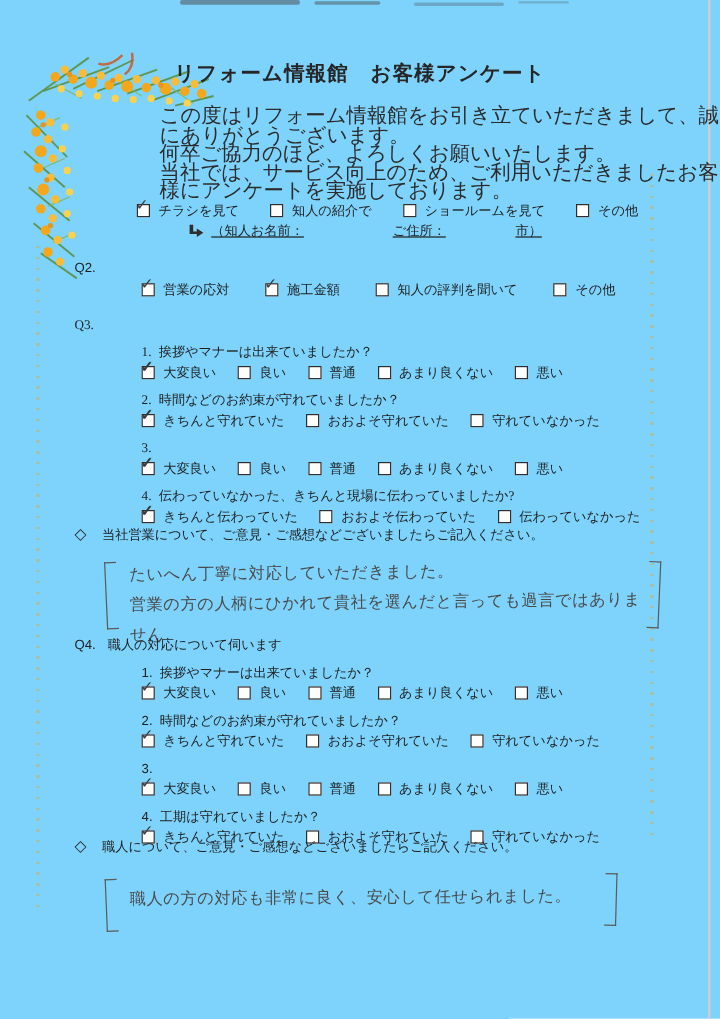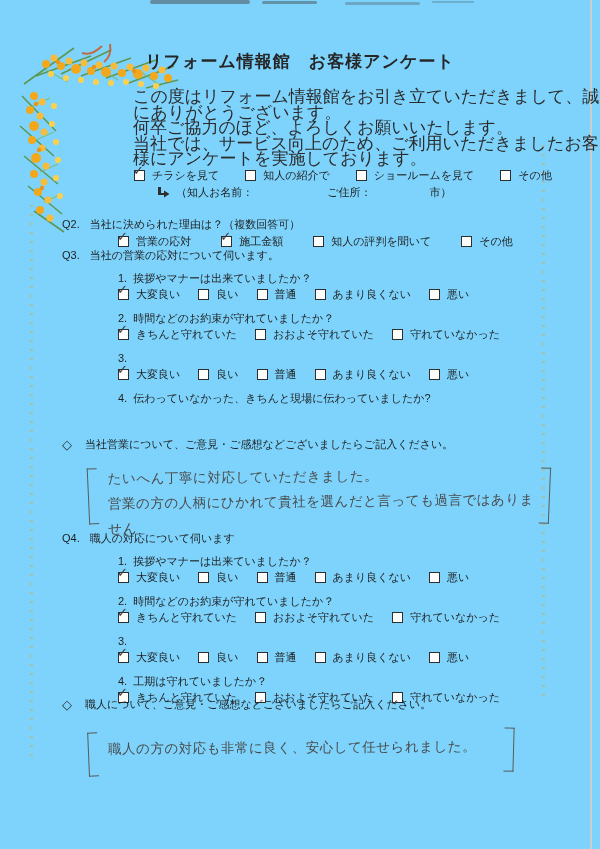--- a/index.html
+++ b/index.html
@@ -20,30 +20,30 @@
   .dotline.left{left:30px;top:205px;height:555px;}
   .dotline.right{left:542px;top:145px;height:555px;}
   
   .mimosa{position:absolute;left:6px;top:36px;}
   
   .title{position:absolute;top:50px;left:0;width:100%;text-align:center;
     font-size:17px;font-weight:bold;letter-spacing:1px;color:#262626;}
   .intro{position:absolute;top:89px;left:133px;font-size:17px;line-height:15.5px;color:#2b2b2b;}
   
   .qblock{position:absolute;left:62px;font-size:11px;color:#1f1f1f;}
-  .qblock.q1{top:165px;} .qblock.q2{top:217px;} .qblock.q3{top:248px;} .qblock.q4{top:531px;}
+  .qblock.q1{top:165px;} .qblock.q2{top:217px;} .qblock.q3{top:264px;font-family:Liberation Serif, serif;} .qblock.q4{top:531px;}
   .qhead{display:flex;gap:10px;line-height:14px;white-space:nowrap;}
   .optrow{display:flex;align-items:center;margin-top:3px;white-space:nowrap;}
-  .optrow.wide{margin-left:72px;gap:26px;}
+  .optrow.wide{margin-left:52px;gap:26px;}
   .optrow.q2gap{margin-left:56px;gap:30px;}
   .optrow.scale{gap:18px;margin-top:2px;}
   .opt{display:inline-flex;align-items:center;gap:7px;}
   .cb{display:inline-block;width:9px;height:9px;border:1.5px solid #2e2e2e;position:relative;flex:0 0 auto;background:#fdfdfc;}
   .cb.checked::after{content:"✓";position:absolute;left:-2px;top:-8px;font-size:13px;color:#3a3a3a;font-weight:bold;}
-  .followup{display:flex;align-items:center;margin-left:95px;margin-top:2px;gap:6px;white-space:nowrap;}
+  .followup{display:flex;align-items:center;margin-left:95px;margin-top:2px;gap:6px;white-space:nowrap;text-decoration:underline;}
   .followup .gap1{display:inline-block;width:62px;} .followup .gap2{display:inline-block;width:46px;}
   .item{margin-left:56px;margin-top:9px;}
   .item .itext{display:flex;gap:6px;line-height:14px;white-space:nowrap;}
   
   .prompt{position:absolute;left:62px;display:flex;gap:13px;font-size:11px;color:#1f1f1f;align-items:center;white-space:nowrap;}
   .prompt.p1{top:437px;} .prompt.p2{top:697px;}
   .diamond{font-size:13px;color:#2a2a2a;}
   .hw{position:absolute;font-size:13.5px;color:#4a4a4a;letter-spacing:.5px;line-height:25px;}
   .hw1{top:462px;left:88px;width:460px;transform:rotate(-.6deg);}
   .hw2{top:727px;left:88px;width:440px;transform:rotate(-.4deg);}
@@ -194,21 +194,20 @@
       <span class="gap1"></span>
       <span>ご住所：</span>
       <span class="gap2"></span>
       <span>市）</span>
     </div>
   </div>
 
   <div class="qblock q2">
     <div class="qhead">
       <span>Q2.</span>
-      <span>当社に決められた理由は？（複数回答可）</span>
     </div>
     <div class="optrow q2gap">
       <span class="opt">
         <span class="cb checked"></span>
         <span>営業の応対</span>
         </span>
       <span class="opt">
         <span class="cb checked"></span>
         <span>施工金額</span>
         </span>
@@ -219,21 +218,20 @@
       <span class="opt">
         <span class="cb"></span>
         <span>その他</span>
         </span>
     </div>
   </div>
 
   <div class="qblock q3">
     <div class="qhead">
       <span>Q3.</span>
-      <span>当社の営業の応対について伺います。</span>
     </div>
 
     <div class="item">
       <div class="itext">
         <span>1.</span>
         <span>挨拶やマナーは出来ていましたか？</span>
       </div>
       <div class="optrow scale">
         <span class="opt">
             <span class="cb checked"></span>
@@ -304,20 +302,34 @@
             <span class="cb"></span>
             <span>悪い</span>
           </span>
       </div>
     </div>
 
     <div class="item">
       <div class="itext">
         <span>4.</span>
         <span>伝わっていなかった、きちんと現場に伝わっていましたか?</span>
+      </div>
+      <div class="optrow scale">
+        <span class="opt">
+            <span class="cb checked"></span>
+            <span>きちんと伝わっていた</span>
+          </span>
+        <span class="opt">
+            <span class="cb"></span>
+            <span>おおよそ伝わっていた</span>
+          </span>
+        <span class="opt">
+            <span class="cb"></span>
+            <span>伝わっていなかった</span>
+          </span>
       </div>
     </div>
   </div>
 
   <div class="prompt p1">
     <span class="diamond">◇</span>
     <span>当社営業について、ご意見・ご感想などございましたらご記入ください。</span>
   </div>
   <div class="hw hw1">
     <span class="br l"></span>

